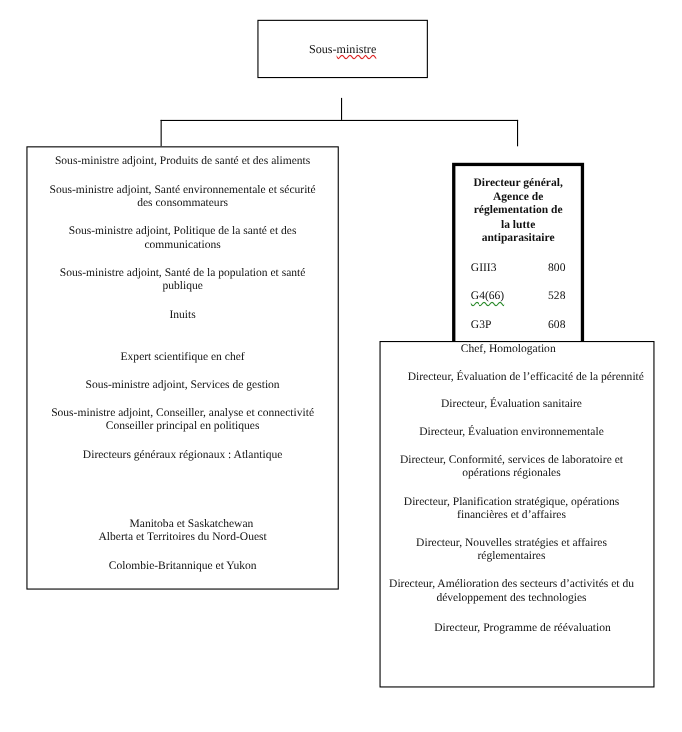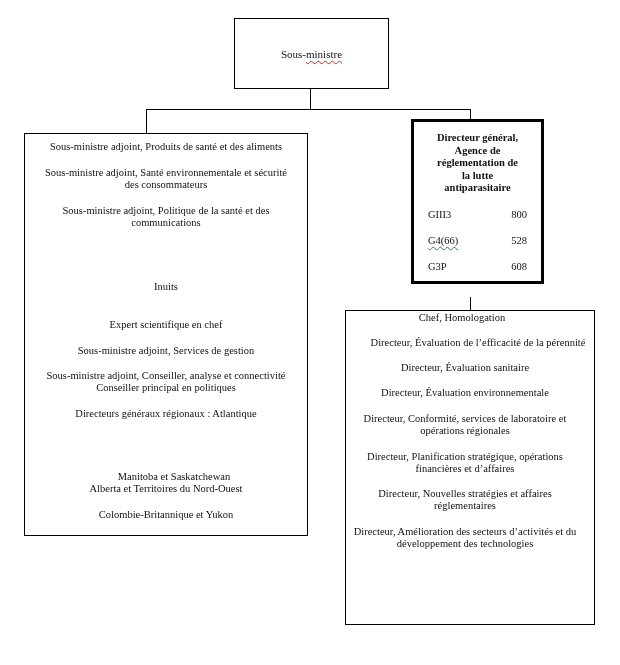--- a/index.html
+++ b/index.html
@@ -23,21 +23,21 @@
       background: #fff;
       box-sizing: border-box;
     }
     .line {
       position: absolute;
       background: #000;
     }
 
     
     #top-box {
-      left: 234px; top: 18px; width: 155px; height: 71px;
+      left: 234px; top: 18px; width: 155px; height: 53px;
       display: flex; align-items: center; justify-content: center;
     }
     #top-box span {
       font-size: 11px;
     }
     .spell {
       text-decoration: underline wavy #d22;
       text-decoration-thickness: 1px;
       text-underline-offset: 2px;
     }
@@ -53,21 +53,21 @@
     }
     .item {
       position: absolute;
       left: 0; right: 0;
       text-align: center;
       white-space: nowrap;
     }
 
     
     #agency-box {
-      left: 411px; top: 119px; width: 133px; height: 165px;
+      left: 411px; top: 148px; width: 120px; height: 165px;
       border: 3px solid #000;
     }
     #agency-title {
       position: absolute;
       left: 0; right: 0; top: 10px;
       text-align: center;
       font-weight: bold;
       font-size: 10.5px;
       line-height: 12.5px;
     }
@@ -101,20 +101,24 @@
   <div class="item" style="top:7px;">
     <div>Sous-ministre adjoint, Produits de santé et des aliments</div>
   </div>
   <div class="item" style="top:33px;">
     <div>Sous-ministre adjoint, Santé environnementale et sécurité</div>
     <div>des consommateurs</div>
   </div>
   <div class="item" style="top:71px;">
     <div>Sous-ministre adjoint, Politique de la santé et des</div>
     <div>communications</div>
+  </div>
+  <div class="item" style="top:109px;">
+    <div>Sous-ministre adjoint, Santé de la population et santé</div>
+    <div>publique</div>
   </div>
   <div class="item" style="top:147px;">
     <div>Inuits</div>
   </div>
   <div class="item" style="top:185px;">
     <div>Expert scientifique en chef</div>
   </div>
   <div class="item" style="top:211px;">
     <div>Sous-ministre adjoint, Services de gestion</div>
   </div>
@@ -178,13 +182,16 @@
     <div>financières et d’affaires</div>
   </div>
   <div class="item" style="top:177px; left:-10px;">
     <div>Directeur, Nouvelles stratégies et affaires</div>
     <div>réglementaires</div>
   </div>
   <div class="item" style="top:215px; left:-10px;">
     <div>Directeur, Amélioration des secteurs d’activités et  du</div>
     <div>développement des technologies</div>
   </div>
+  <div class="item" style="top:255px; left:10px;">
+    <div>Directeur, Programme de réévaluation</div>
+  </div>
 </div>
 
 </body></html>

